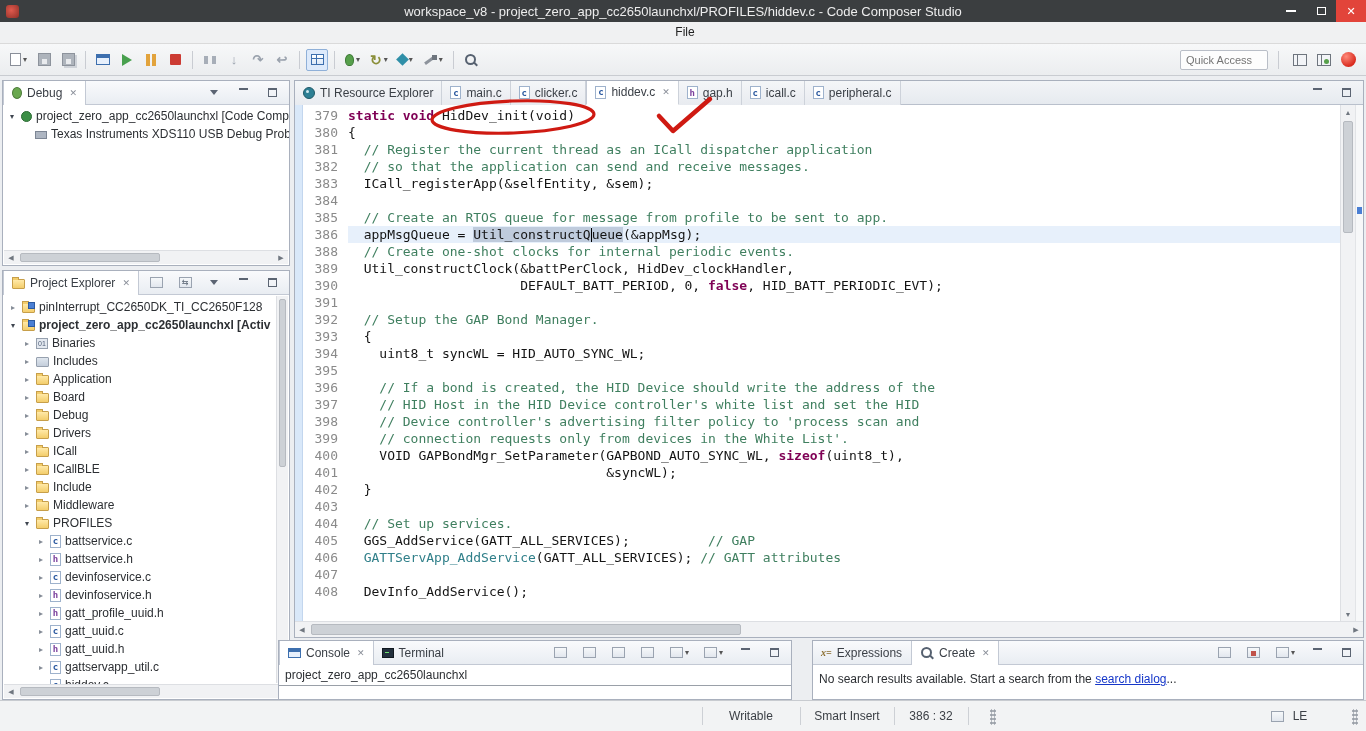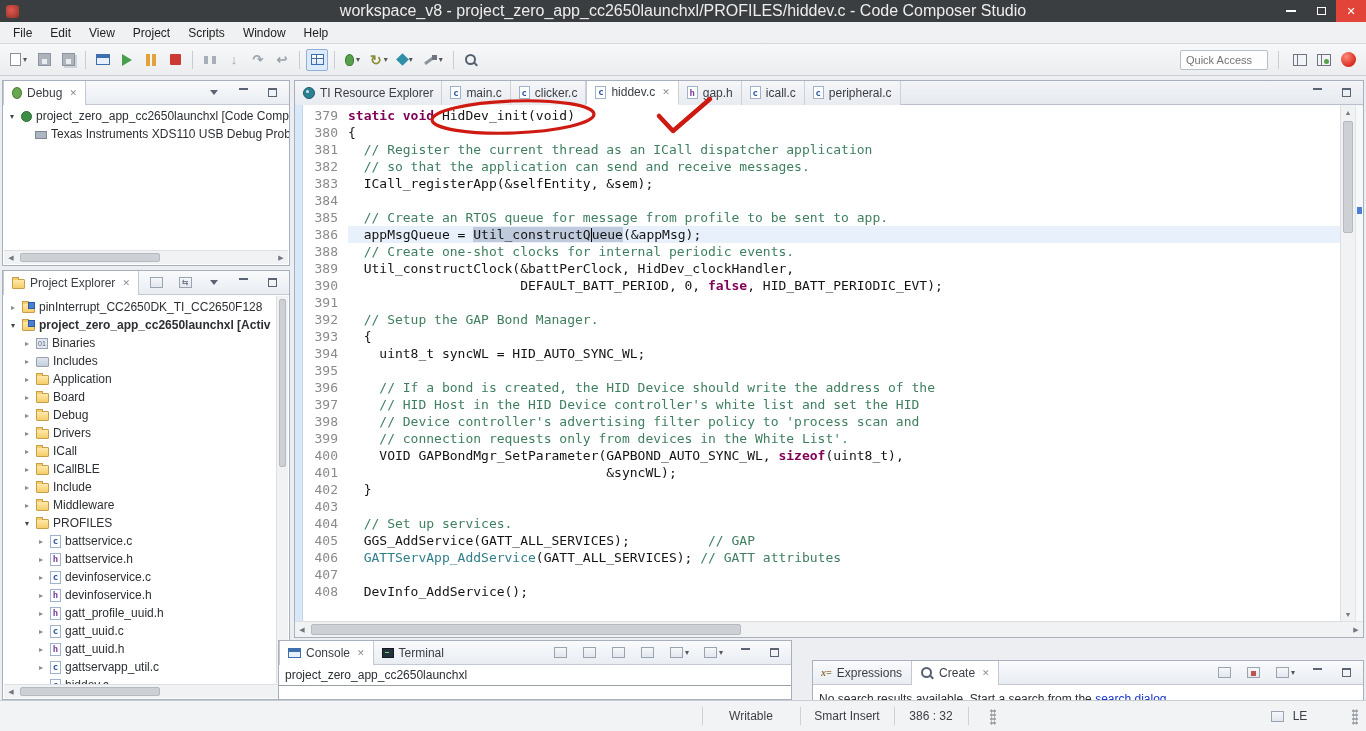--- a/index.html
+++ b/index.html
@@ -2,29 +2,29 @@
 <html style="--annotation-red: #cf1a12; --comment-green: #3f7f5f; --keyword-purple: #7f0055; --teal-func: #2f7f89; --line-highlight: #e7f0fb; --occurrence-bg: #bfcbdc; --title-bar-bg: #3b3e40; --close-red: #e2443a; --link-blue: #1536c9;"><head>
 <meta charset="utf-8">
 <style>
   * { box-sizing: border-box; margin: 0; padding: 0; }
   html,body { width:1366px; height:731px; overflow:hidden; font-family:"Liberation Sans",sans-serif; background:#e8eaed; }
   #app { position:relative; width:1366px; height:731px; background:#eceef1; }
 
   
   #titlebar { position:absolute; left:0; top:0; width:1366px; height:22px; background:var(--title-bar-bg,#3b3e40); display:flex; align-items:center; }
   .app-logo-icon { width:13px; height:13px; margin-left:6px; background:radial-gradient(circle at 40% 40%,#e05a4e,#8e2f27); border-radius:3px; z-index:2; }
-  #wtitle { position:absolute; left:0; right:0; text-align:center; color:#ededed; font-size:16px; }
+  #wtitle { position:absolute; left:0; right:0; text-align:center; color:#ededed; font-size:13px; }
   #wctls { margin-left:auto; display:flex; z-index:2; height:22px; }
   .wctl { width:30px; height:22px; display:flex; align-items:center; justify-content:center; color:#fff; font-size:11px; }
   .wctl.close { background:var(--close-red,#e2443a); }
   .min-glyph { width:10px; height:2px; background:#fff; }
   .max-glyph { width:9px; height:8px; border:1px solid #fff; }
 
   
-  #menubar { position:absolute; left:0; top:22px; width:1366px; height:22px; background:#f0f1f2; border-bottom:1px solid #dadada; display:flex; align-items:center; padding-left:4px; }
+  #menubar { position:absolute; left:0; top:22px; width:1366px; height:22px; background:#f0f1f2; border-bottom:1px solid #dadada; display:flex; align-items:center; padding-left:4px;flex-direction:column; }
   .menu-item { padding:3px 9px; font-size:12px; color:#222; }
   #toolbar { position:absolute; left:0; top:44px; width:1366px; height:32px; background:linear-gradient(#f7f8f9,#ebedef); border-bottom:1px solid #c9ccd1; display:flex; align-items:center; padding:0 6px; }
   #tb-left-icons, #tb-right-icons { display:flex; align-items:center; gap:2px; }
   #tb-right { margin-left:auto; display:flex; align-items:center; gap:6px; }
   .tbtn { height:22px; min-width:22px; padding:0 3px; display:flex; align-items:center; justify-content:center; gap:2px; border:1px solid transparent; border-radius:2px; }
   .tbtn.toggled { border-color:#8fb0d8; background:#ddeafb; }
   .tb-sep { width:1px; height:18px; background:#c9ccd2; margin:0 4px; }
   .dd { font-size:8px; color:#555; }
   #quick-access { width:88px; height:20px; border:1px solid #b9bec7; border-radius:2px; font-size:11px; padding:0 5px; color:#555; background:#fdfdfd; font-family:"Liberation Sans",sans-serif;margin-left:36px; }
 
@@ -148,21 +148,21 @@
 
   
   #debug-panel { left:2px; top:80px; width:288px; height:186px; }
   #debug-tree { padding-top:2px; }
   #pe-panel { left:2px; top:270px; width:288px; height:430px; }
   #pe-tree { position:absolute; left:1px; right:13px; top:25px; bottom:15px; overflow:hidden; padding-top:2px; }
 
   
   #console-panel { left:278px; top:640px; width:514px; height:60px; }
   #console-text { padding:3px 6px; font-size:12px; color:#2c2f33; border-bottom:1px solid #9aa0a8; }
-  #search-panel { left:812px; top:640px; width:552px; height:60px;margin-top:20px; }
+  #search-panel { left:812px; top:640px; width:552px; height:60px; }
   #search-msg { padding:7px 6px; font-size:12px; color:#2c2f33; }
   #search-msg a { color:var(--link-blue,#1536c9); text-decoration:underline; }
 
   
   #statusbar { position:absolute; left:0; top:700px; width:1366px; height:31px; background:#f2f3f4; border-top:1px solid #c8cbd0; font-size:12px; color:#3c4046;text-align:center; }
   .sb-zone { position:absolute; top:0; height:100%; display:flex; align-items:center; justify-content:center; }
   .sb-sep { position:absolute; top:6px; bottom:6px; width:1px; background:#cdd0d5; }
   .grip { position:absolute; top:8px; width:6px; height:16px; background-image:radial-gradient(#9aa0a8 1px, transparent 1.4px); background-size:3px 4px; }
 
   

